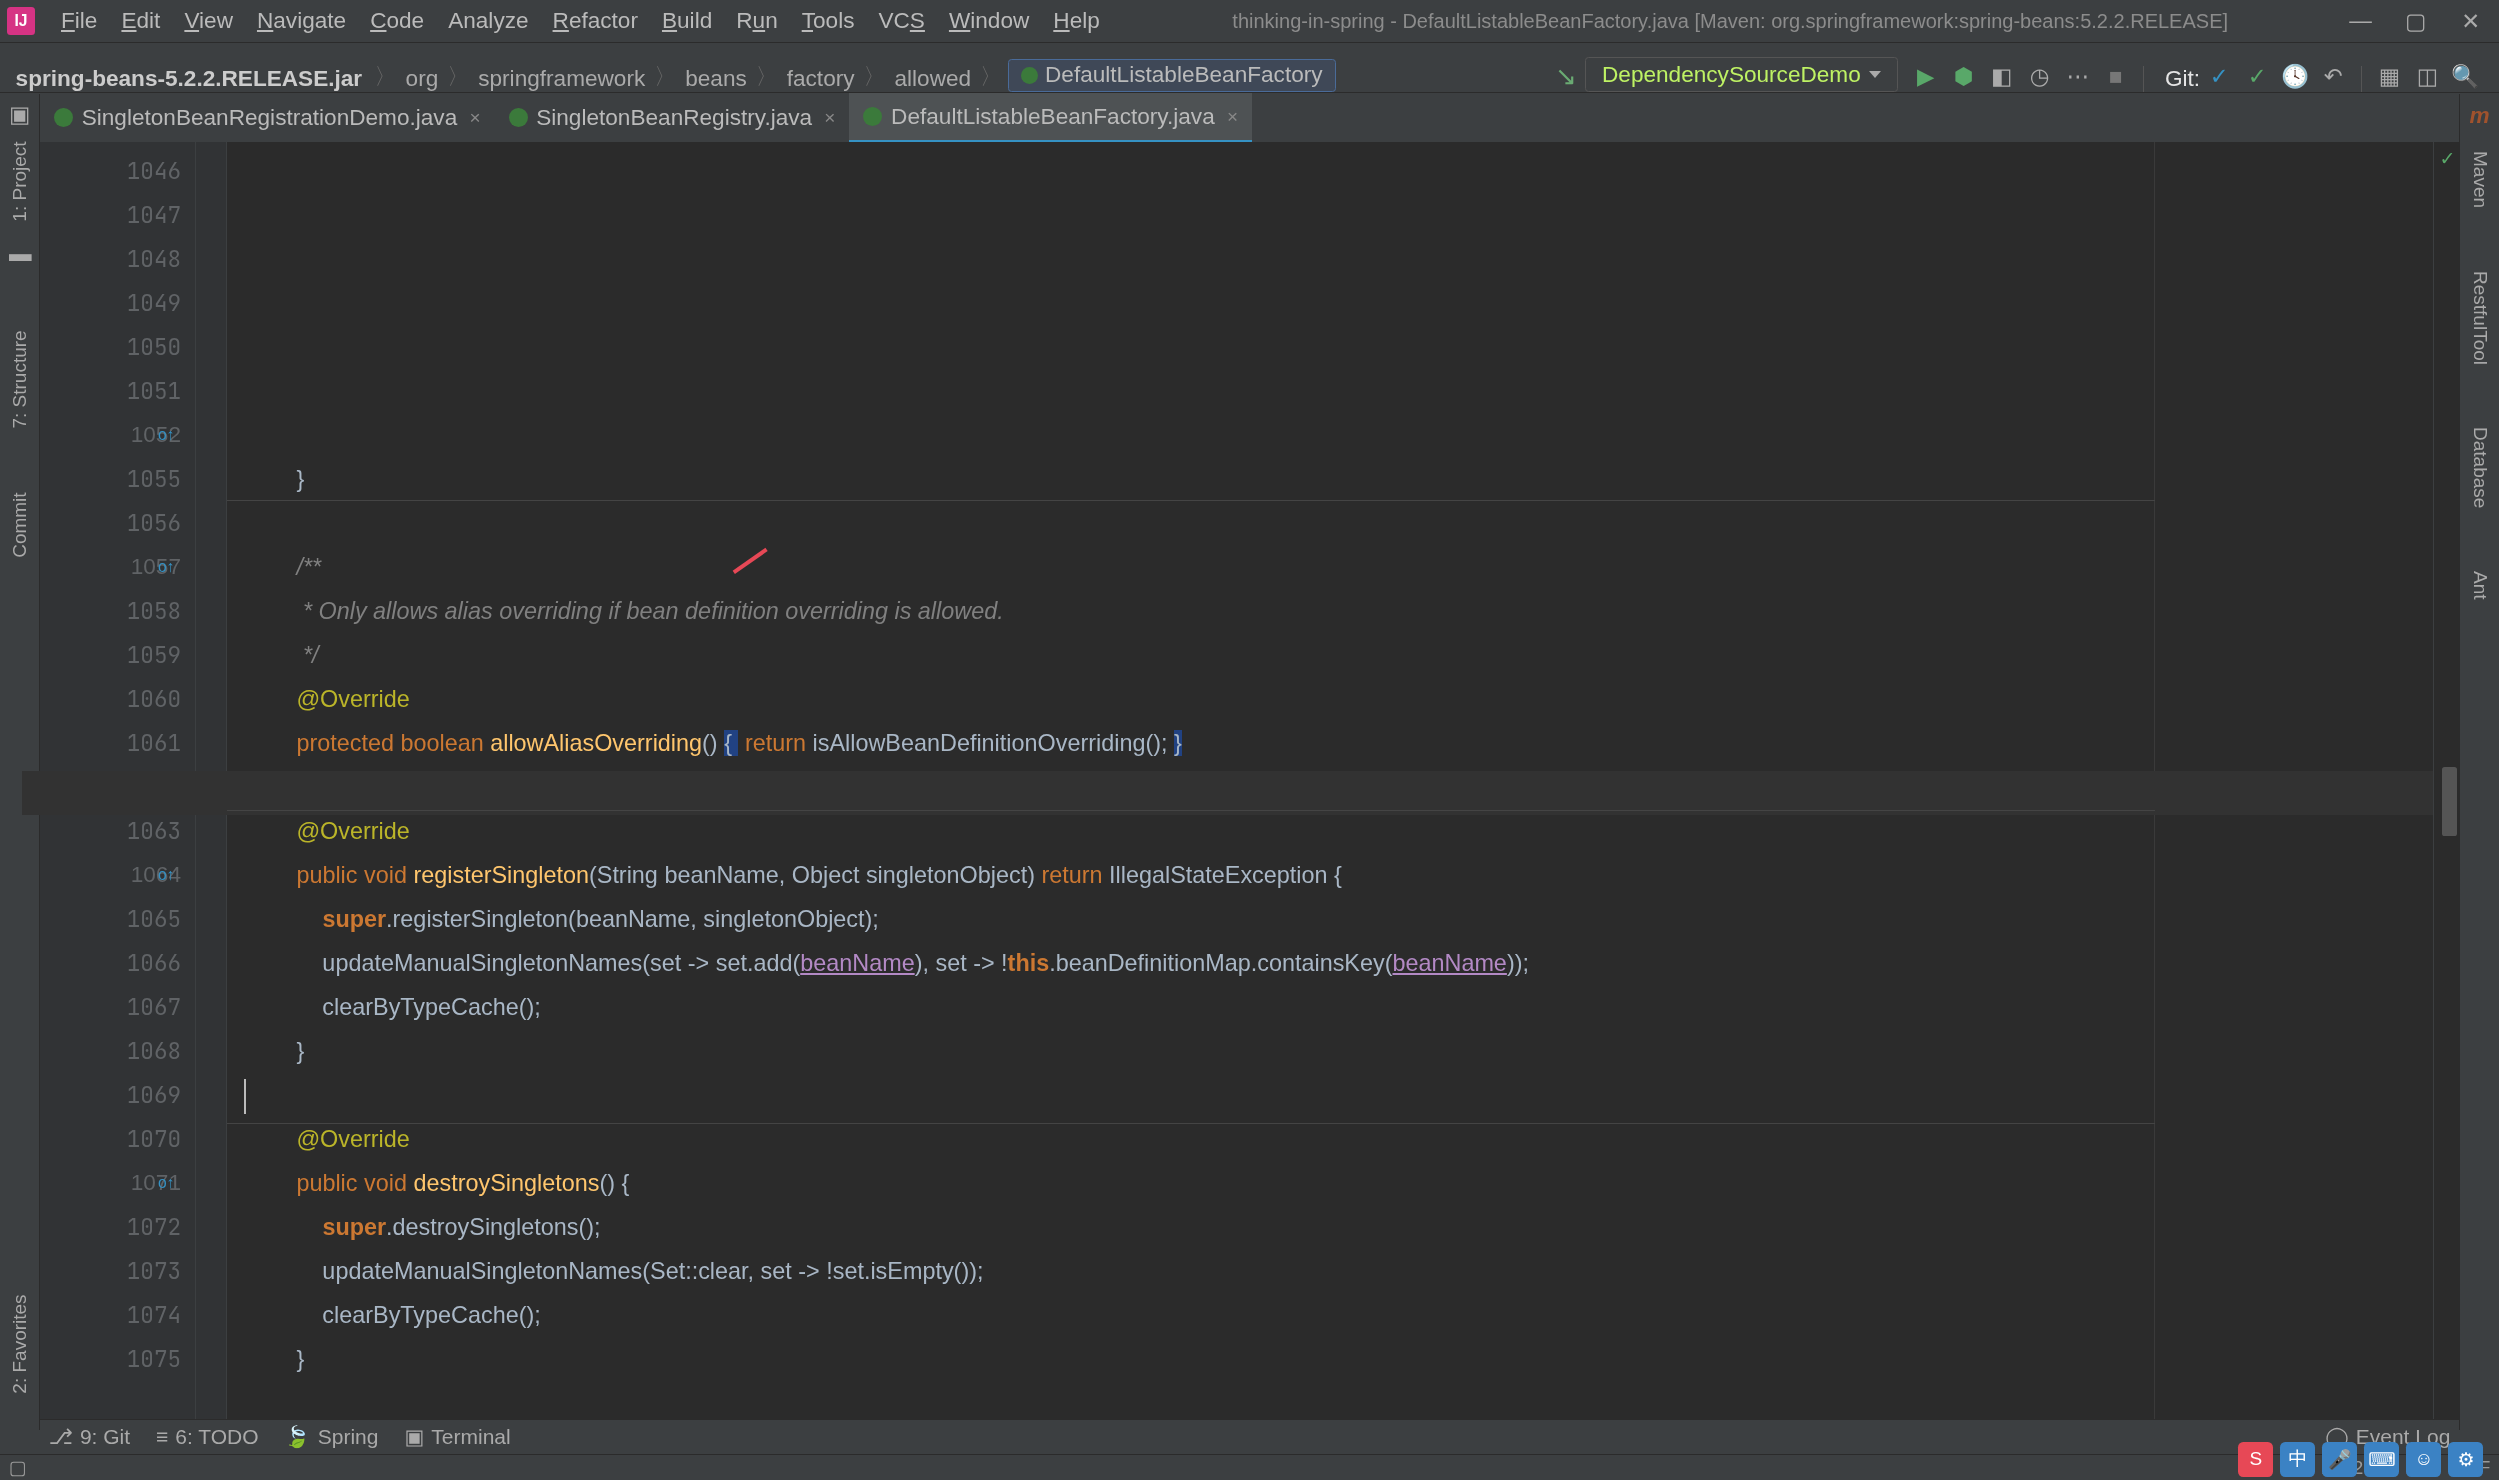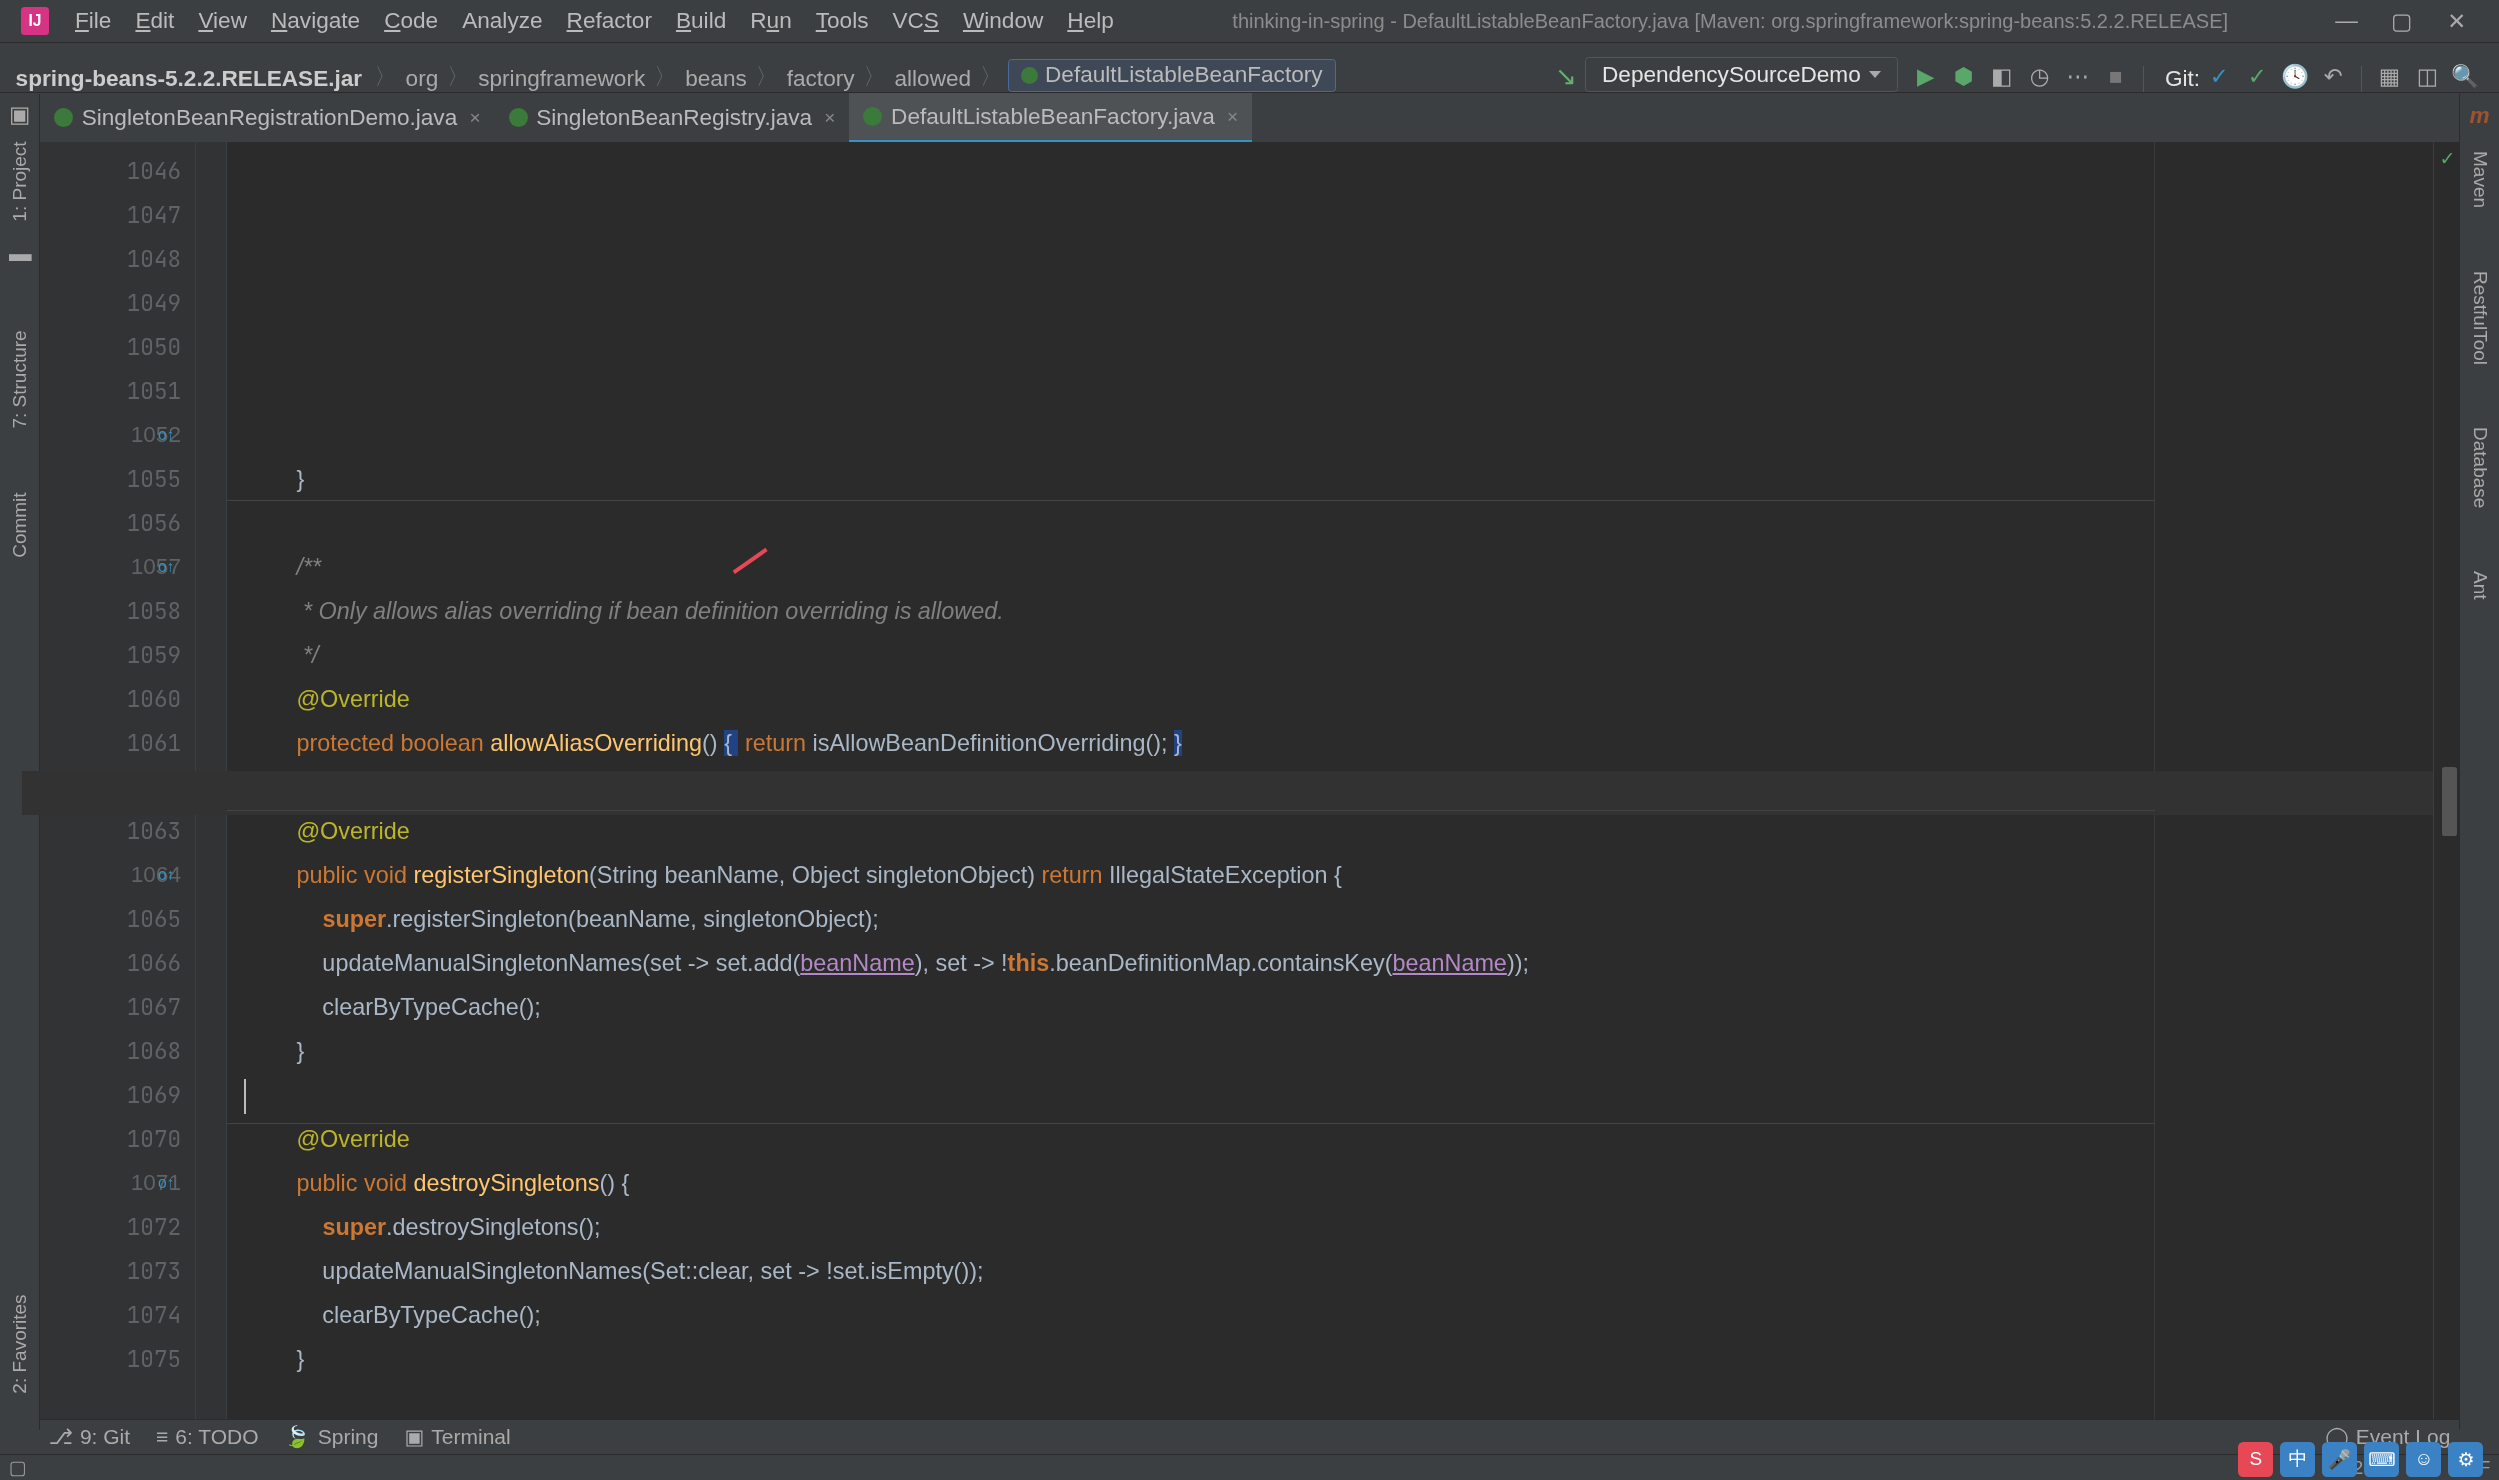--- a/index.html
+++ b/index.html
@@ -1,36 +1,36 @@
 <!DOCTYPE html>
 <html><head>
 <meta charset="utf-8">
 <style>
 *{margin:0;padding:0;box-sizing:border-box;font-family:"Segoe UI",Arial,sans-serif;}
 html,body{width:2500px;height:1481px;overflow:hidden;background:#3c3f41;color:#bbb;font-size:22.6px;}
 
 
-.menubar{height:43px;background:#3c3f41;display:flex;align-items:center;padding:0 21px;border-bottom:0.9px solid #2b2b2b;}
+.menubar{height:43px;background:#3c3f41;display:flex;align-items:center;padding:0 7px;border-bottom:0.9px solid #2b2b2b;}
 .app-icon{width:28px;height:28px;background:#d63384;border-radius:3.5px;margin-right:14px;display:inline-flex;align-items:center;justify-content:center;font-size:15.6px;color:#fff;font-weight:bold;}
 .menu-item{padding:3.5px 12px;color:#bbb;cursor:pointer;}
 .menu-item u{text-decoration:underline;}
 .title-text{flex:1;text-align:center;color:#8c8c8c;font-size:20px;}
 .win-btns{display:flex;gap:31px;margin-right:10.4px;}
 .win-btn{width:24px;height:24px;color:#aaa;display:flex;align-items:center;justify-content:center;cursor:pointer;}
 
 
 .navbar{height:50px;background:#3c3f41;display:flex;align-items:flex-end;padding:0 15.6px;border-bottom:0.9px solid #2b2b2b;}
 .jar-name{font-weight:600;color:#ccc;margin-right:7px;}
 .crumb{color:#aaa;padding:0 3.5px;}
 .crumb-sep{color:#666;padding:0 5.2px;}
 .class-pill{background:#4b6eaf33;border:0.9px solid #4a6b99;border-radius:3.5px;padding:2.6px 12px;color:#bbb;display:inline-flex;align-items:center;gap:7px;}
 .class-pill .c-icon{width:17.4px;height:17.4px;background:#3b7a3b;border-radius:50%;display:inline-block;}
 .nav-spacer{flex:1;}
 .green-arrow{color:#6aab73;font-size:26px;margin-right:8.7px;}
-.run-config{border:0.9px solid #555;border-radius:3.5px;padding:3.5px 15.6px;color:#e5e5e5;display:flex;align-items:center;gap:8.7px;margin-right:8.7px;}
+.run-config{border:0.9px solid #555;border-radius:3.5px;padding:3.5px 15.6px;color:#bef264;display:flex;align-items:center;gap:8.7px;margin-right:8.7px;}
 .tri-down{width:0;height:0;border-left:6px solid transparent;border-right:6px solid transparent;border-top:7.8px solid #aaa;}
 .tool-icon{width:31px;height:31px;display:flex;align-items:center;justify-content:center;color:#aaa;margin:0 3.5px;cursor:pointer;}
 .tool-run{color:#59a869;}
 .tool-bug{color:#59a869;}
 .tool-stop{color:#777;}
 .git-label{color:#e5e5e5;margin-left:12px;}
 .git-commit{color:#3592c4;}
 .git-check{color:#59a869;}
 
 

